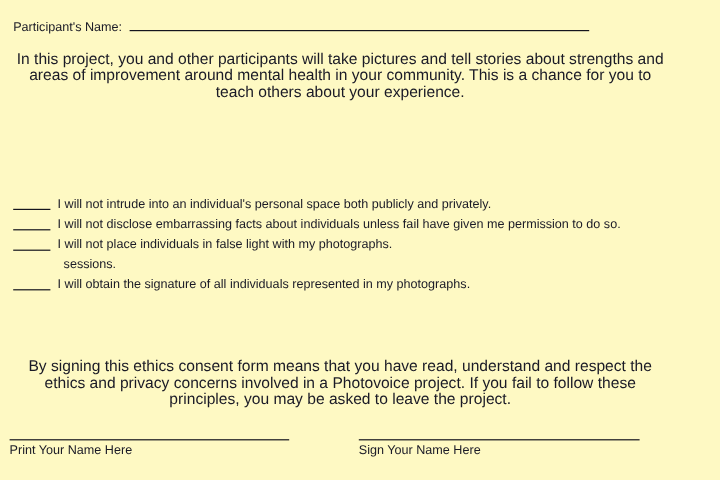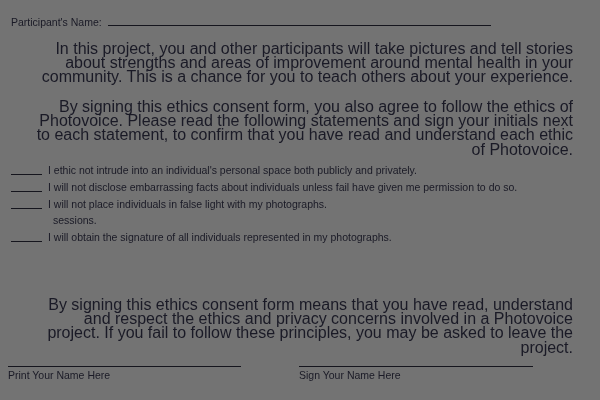--- a/index.html
+++ b/index.html
@@ -4,21 +4,21 @@
 <style>
   html, body {
     margin: 0;
     padding: 0;
     background: #ffffff;
   }
   .page {
     position: relative;
     width: 600px;
     height: 400px;
-    background: #737373;
+    background: #fef9c3;
     overflow: hidden;
     font-family: "Liberation Sans", sans-serif;
     color: #1a1a26;
   }
 
   
   .name-row {
     position: absolute;
     left: 11px;
     top: 15px;
@@ -34,25 +34,25 @@
   .name-rule {
     flex: 1;
     margin-left: 6px;
     border-bottom: 1.4px solid #15151d;
     height: 10px;
   }
 
   
   .para {
     position: absolute;
-    left: 28px;
+    left: 11px;
     width: 545px;
-    font-size: 16px;
+    font-size: 13px;
     line-height: 14.2px;
-    text-align: right;
+    text-align: center;
   }
   #para-intro  { top: 42px; }
   #para-ethics { top: 100px; }
   #para-close  { top: 298px; }
 
   
   .statements {
     position: absolute;
     left: 11px;
     top: 163px;
@@ -113,27 +113,26 @@
 
 <div class="page">
 
   <div class="name-row">
     <span class="name-label">Participant's Name:</span>
     <span class="name-rule"></span>
   </div>
 
   <div class="para" id="para-intro">In this project, you and other participants will take pictures and tell stories about strengths and areas of improvement around mental health in your community. This is a chance for you to teach others about your experience.</div>
 
-  <div class="para" id="para-ethics">By signing this ethics consent form, you also agree to follow the ethics of Photovoice. Please read the following statements and sign your initials next to each statement, to confirm that you have read and understand each ethic of Photovoice.</div>
 
   <div class="statements">
 
     <div class="statement">
       <span class="initial-rule"></span>
-      <span class="statement-text">I ethic not intrude into an individual's personal space both publicly and privately.</span>
+      <span class="statement-text">I will not intrude into an individual's personal space both publicly and privately.</span>
     </div>
 
     <div class="statement">
       <span class="initial-rule"></span>
       <span class="statement-text">I will not disclose embarrassing facts about individuals unless fail have given me permission to do so.</span>
     </div>
 
     <div class="statement">
       <span class="initial-rule"></span>
       <span class="statement-text">I will not place individuals in false light with my photographs.</span>

